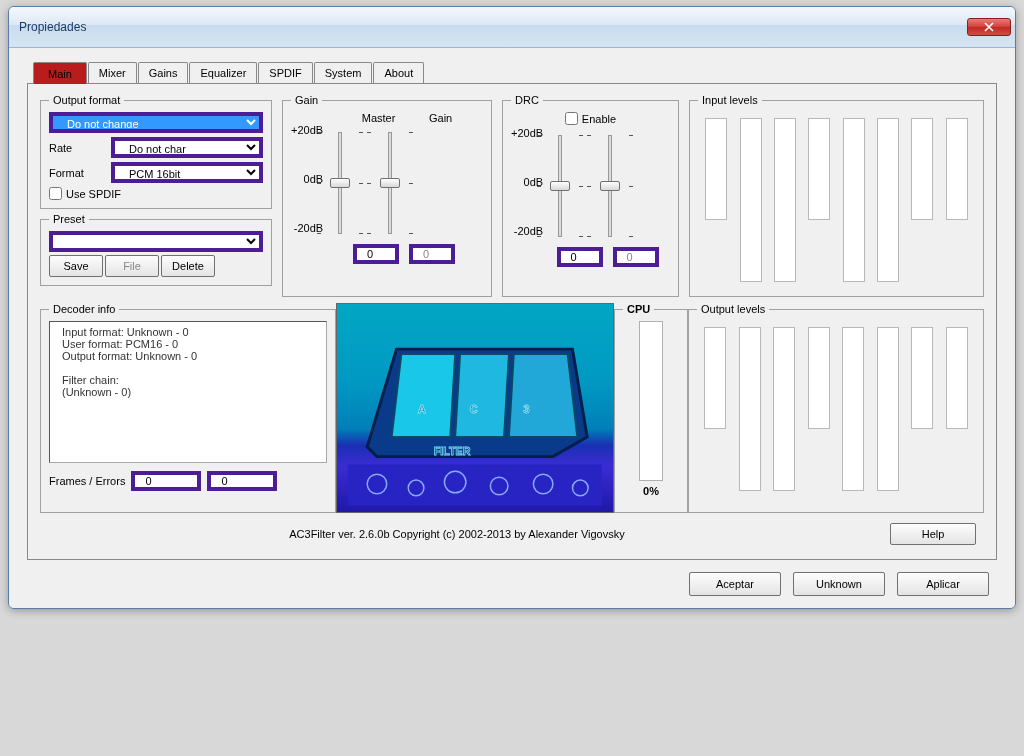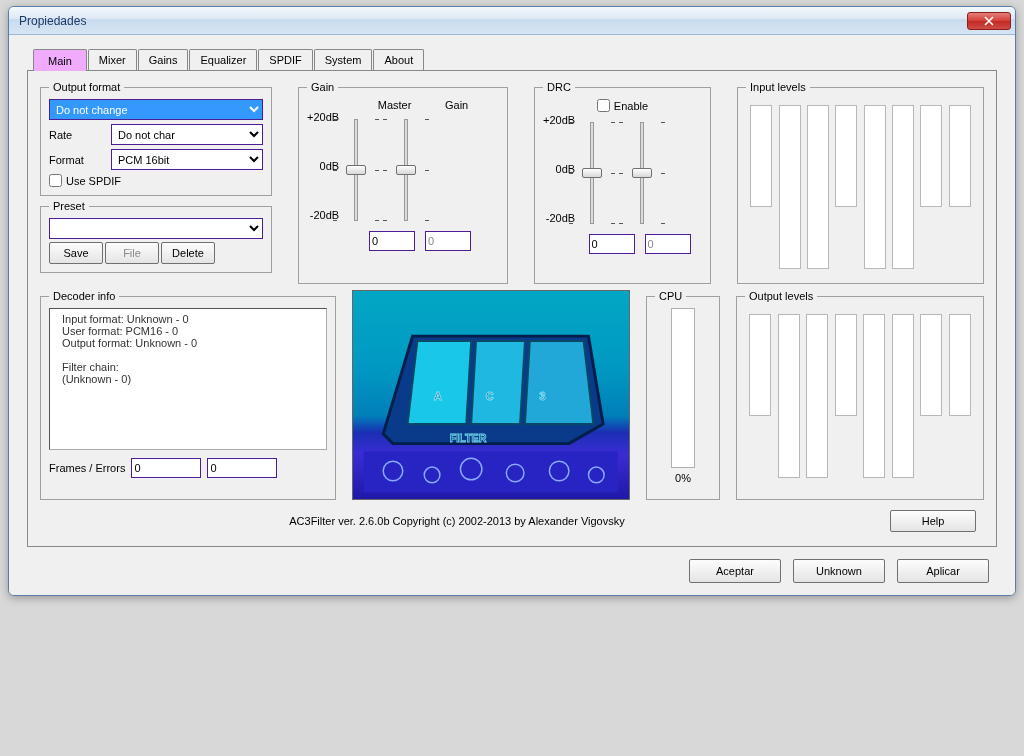--- a/index.html
+++ b/index.html
@@ -8,21 +8,21 @@
 .window {
   margin: 6px 8px;
   background: #f0f0f0;
   border: 1px solid #5a7ca8;
   border-radius: 6px;
   box-shadow: 0 2px 8px rgba(0,0,0,0.3);
   overflow: hidden;
 }
 
 .titlebar {
-  height: 28px;
+  height: 41px;
   background: linear-gradient(to bottom, #f4f8fc 0%, #dde8f5 45%, #c9dbee 46%, #d6e5f3 100%);
   border-bottom: 1px solid #9db6d6;
   display: flex; align-items: center; justify-content: space-between;
   padding: 0 0 0 10px;
 }
 .titlebar .title { color: #1b3a66; font-size: 12px; }
 .close-btn {
   width: 44px; height: 18px; margin-right: 4px;
   background: linear-gradient(to bottom, #e57e7a 0%, #d4403a 48%, #c22a24 52%, #cf4b45 100%);
   border: 1px solid #8a1f1a; border-radius: 3px;
@@ -32,45 +32,45 @@
 
 .content { padding: 14px 18px 8px 18px; background: #f0f0f0; }
 
 .tabs { display: flex; gap: 1px; margin-left: 6px; position: relative; z-index: 2; }
 .tab {
   padding: 4px 10px 3px 10px;
   background: #f0f0f0;
   border: 1px solid #888; border-bottom: none;
   border-radius: 2px 2px 0 0;
 }
-.tab.active { background: #f0abfc; padding: 5px 14px 4px 14px; margin-bottom: -1px; border-color: #888; }
+.tab.active { background: #b91c1c; padding: 5px 14px 4px 14px; margin-bottom: -1px; border-color: #888; }
 
 .tabbody {
   border: 1px solid #888;
   padding: 10px 12px 10px 12px;
   background: #f0f0f0;
 }
 
 fieldset {
   border: 1px solid #a0a0a0;
   padding: 6px 8px 8px 8px;
   margin: 0;
 }
 legend { padding: 0 4px; font-size: 11px; }
 
-.row1 { display: flex; gap: 26px; margin-bottom: 6px; }
-.row2 { display: flex; gap: 16px; }
+.row1 { display: flex; gap: 10px; margin-bottom: 6px; }
+.row2 { display: flex; gap: 0; }
 
 .col-left { width: 232px; display: flex; flex-direction: column; gap: 4px; }
 .col-gain { width: 210px; }
 .col-drc { width: 177px; }
 .col-inlev { flex: 1; }
 
 select, input[type=text] {
-  border: 1px solid #4c1d95; background: #fff; height: 20px; padding: 1px 2px;
+  border: 4px solid #4c1d95; background: #fff; height: 20px; padding: 1px 10px;
   font-size: 11px;
 }
 select { height: 21px; }
 
 .ofmt-grid { display: grid; grid-template-columns: 58px 1fr; gap: 4px 4px; align-items: center; }
 .ofmt-full { grid-column: 1 / span 2; }
 .sel-main { background: #3399ff; color: #fff; }
 
 .chk { display: flex; align-items: center; gap: 4px; margin-top: 4px; }
 .chk input { width: 13px; height: 13px; }
@@ -103,21 +103,21 @@
 
 .drc-en { display:flex; justify-content:center; align-items:center; gap:4px; margin-bottom: 2px; }
 
 .levels-box { height: 176px; display:flex; gap: 6px; align-items:flex-end; padding: 6px 4px; }
 .levbar-wrap { flex:1; display:flex; flex-direction:column; align-items:center; gap:1px; height:100%; }
 .levbar { width: 22px; height: 100%; border:1px solid #b8b8b8; background:#fff; position:relative; }
 .levbar.short { height: 62%; }
 
 .row2 .col-decoder { width: 296px; }
 .row2 .col-logo { width: 278px; }
-.row2 .col-cpu { width: 74px; }
+.row2 .col-cpu { width: 74px; font-weight: bold; }
 .row2 .col-outlev { flex:1; }
 
 .decoder-text {
   border: 1px inset #aaa; background:#fff; height: 142px; padding: 4px 12px;
   white-space: pre-line; overflow-y: scroll; color:#333;
 }
 .fe-row { display:flex; align-items:center; gap:6px; margin-top: 8px; }
 .fe-row input { width: 70px; }
 
 .logo {

